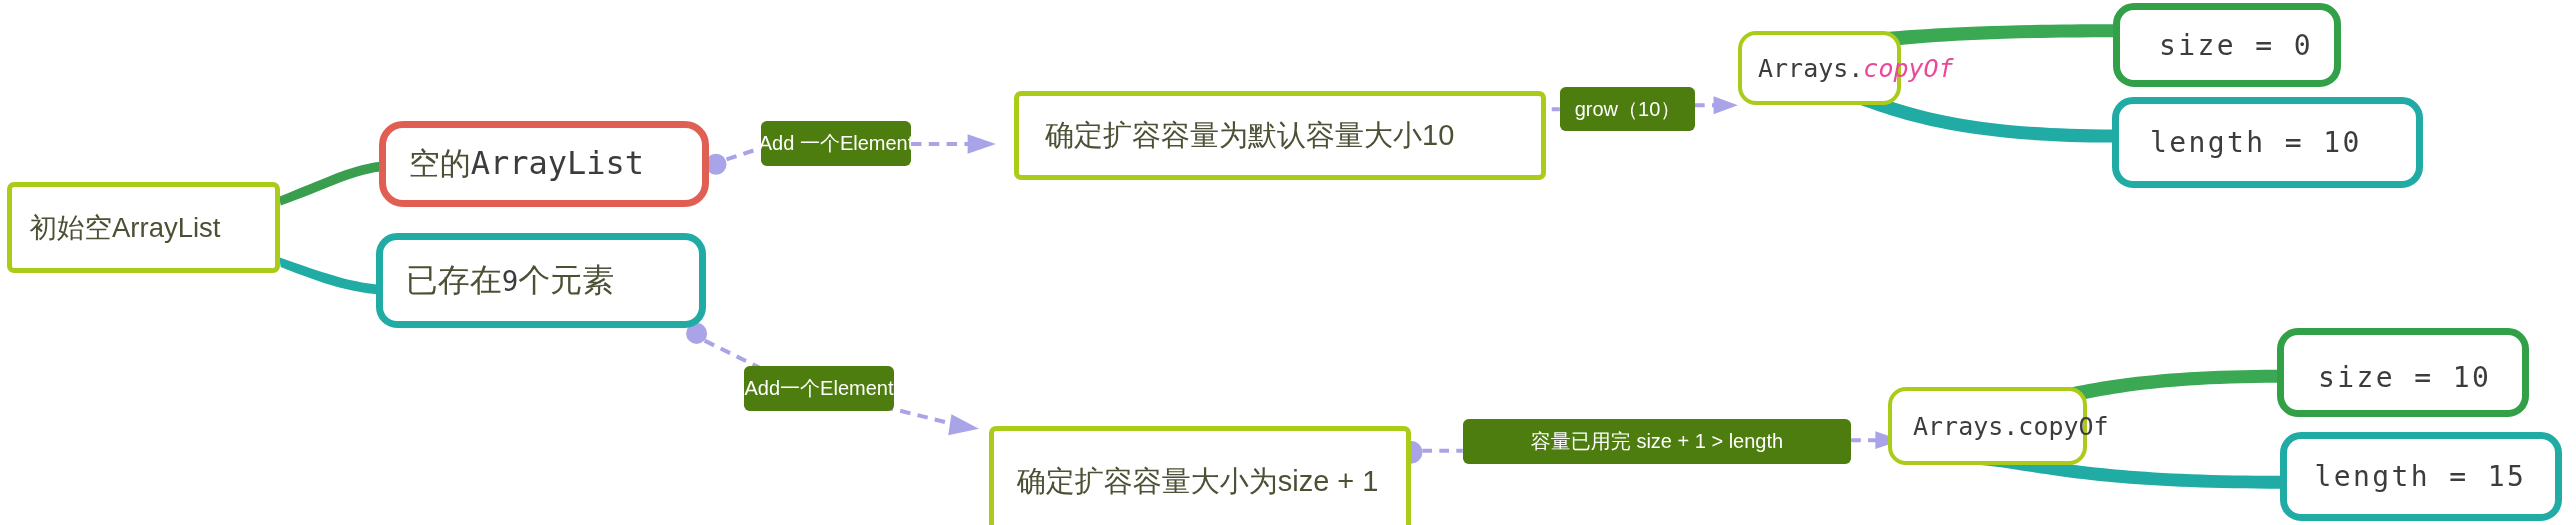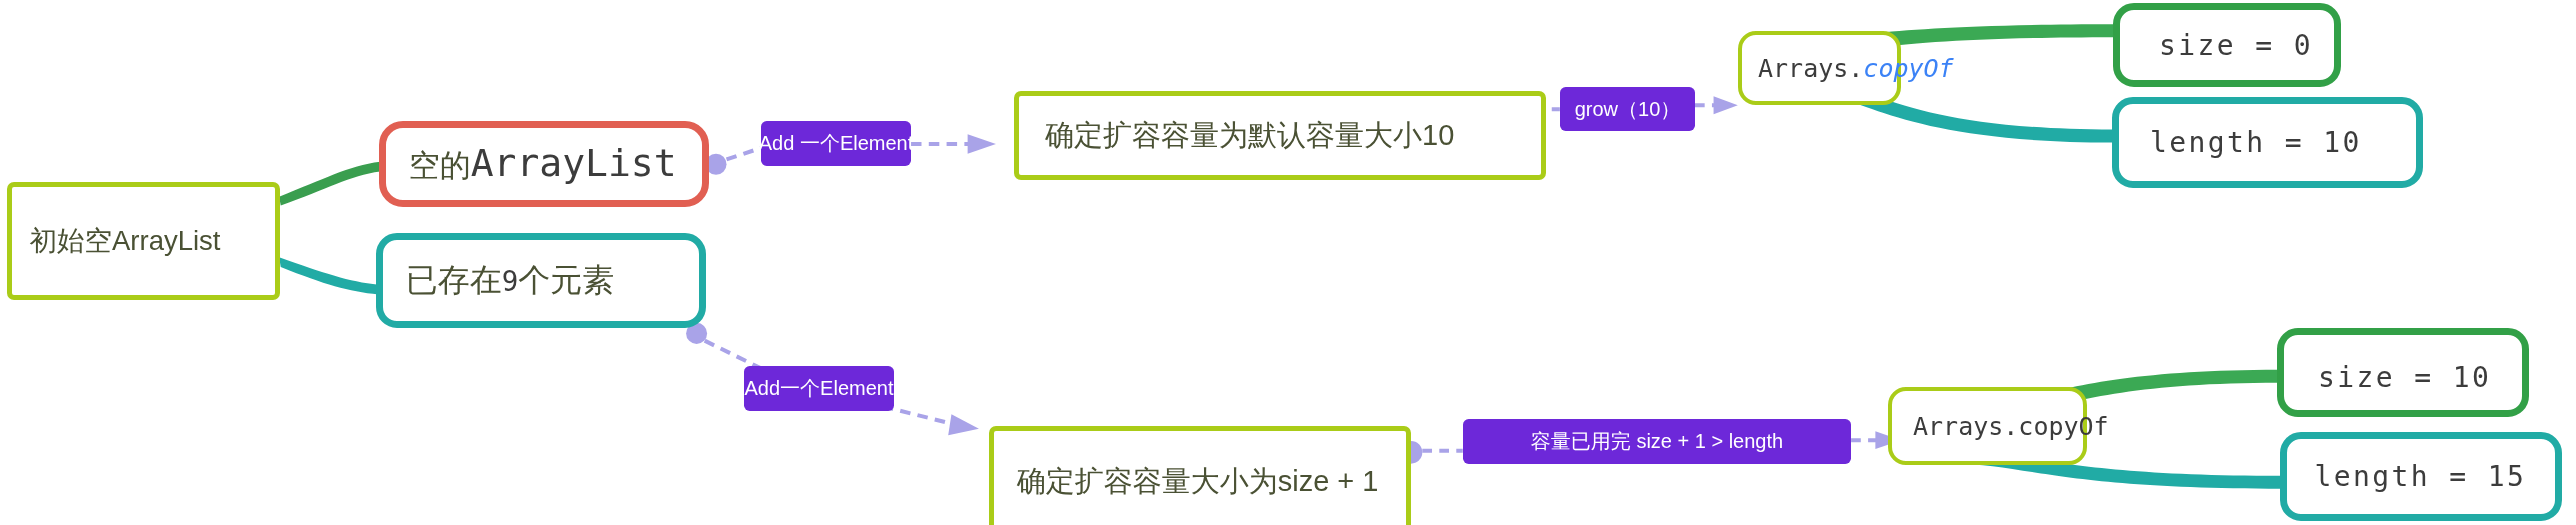--- a/index.html
+++ b/index.html
@@ -41,21 +41,21 @@
   .n-lime-thin { border: 4.9px solid #aacc18; border-radius: 18px; }
 
   
   .t-han      { font-family: "Liberation Sans", sans-serif; }
   .t-mono     { font-family: "DejaVu Sans Mono", "Liberation Mono", monospace; }
   .t-mono-it  { font-family: "DejaVu Sans Mono", "Liberation Mono", monospace; font-style: italic; }
 
   
   .elabel {
     position: absolute;
-    background: #6d28d9;
+    background: #4d7c0f;
     color: #ffffff;
     border-radius: 5.7px;
     display: flex;
     align-items: center;
     justify-content: center;
     white-space: nowrap;
     font-family: "Liberation Sans", sans-serif;
     letter-spacing: 0px;
     box-sizing: border-box;
   }
@@ -93,45 +93,45 @@
     <circle cx="1744" cy="559" r="14" fill="#a9a3e8"></circle>
     <path d="M 1758 557 L 1808 557" stroke="#a9a3e8" stroke-width="5" stroke-dasharray="12,9" fill="none"></path>
     <path d="M 2288 544 L 2322 544" stroke="#a9a3e8" stroke-width="5" stroke-dasharray="12,9" fill="none"></path>
     <polygon points="2318,533 2350,544 2318,555" fill="#a9a3e8"></polygon>
 
     <path d="M 2412 508 C 2500 508, 2540 457, 2816 457 L 2816 473 C 2542 473, 2502 528, 2414 528 Z" fill="#3ba954"></path>
 
     <path d="M 2412 554 C 2500 556, 2540 588, 2820 588 L 2820 604 C 2542 604, 2502 573, 2414 573 Z" fill="#21aba5"></path>
   </svg>
 
-  <div class="node n-lime" style="left:6.5px; top:182px; width:273px; height:118px; padding-left:18px; font-size:27.5px;">
+  <div class="node n-lime" style="left:6.5px; top:182px; width:273px; height:91px; padding-left:18px; font-size:27.5px;">
     <span class="txt t-han">初始空ArrayList</span>
   </div>
 
   <div class="node n-red" style="left:379px; top:121px; width:330px; height:86px; padding-left:22.7px;">
     <span class="txt">
-      <span class="t-han" style="font-size:31px;">空的</span><span class="t-mono" style="font-size:38px; color:#3c3c3c;">ArrayList</span>
+      <span class="t-han" style="font-size:31px;">空的</span><span class="t-mono" style="font-size:32px; color:#3c3c3c;">ArrayList</span>
     </span>
   </div>
 
   <div class="node n-teal" style="left:376px; top:233px; width:330px; height:95px; padding-left:22.7px;justify-content:center;">
     <span class="txt">
       <span class="t-han" style="font-size:32px;">已存在</span><span class="t-mono" style="font-size:27.5px; color:#3c3c3c;">9</span><span class="t-han" style="font-size:32px;">个元素</span>
     </span>
   </div>
 
   <div class="node n-lime" style="left:1014px; top:91px; width:532px; height:89px; padding-left:26px; font-size:29px;">
     <span class="txt t-han">确定扩容容量为默认容量大小10</span>
   </div>
 
   <div class="node n-lime-thin" style="left:1738px; top:55px; width:162px; height:0px;"></div>
 
   <div class="node n-lime-thin" style="left:1738px; top:31px; width:163px; height:74px; padding-left:16px;">
     <span class="txt">
-      <span class="t-mono" style="font-size:25px; color:#3c3c3c;">Arrays.</span><span class="t-mono-it" style="font-size:25px; color:#3b82f6;">copyOf</span>
+      <span class="t-mono" style="font-size:25px; color:#3c3c3c;">Arrays.</span><span class="t-mono-it" style="font-size:25px; color:#ec4899;">copyOf</span>
     </span>
   </div>
 
   <div class="node n-green" style="left:2113px; top:3.2px; width:228px; height:84px; padding-left:39px;">
     <span class="txt t-mono" style="font-size:28px; color:#3c3c3c; letter-spacing:2.4px;">size = 0</span>
   </div>
 
   <div class="node n-teal" style="left:2112px; top:97px; width:311px; height:91px; padding-left:31px;">
     <span class="txt t-mono" style="font-size:28px; color:#3c3c3c; letter-spacing:2.4px;">length  = 10</span>
   </div>

